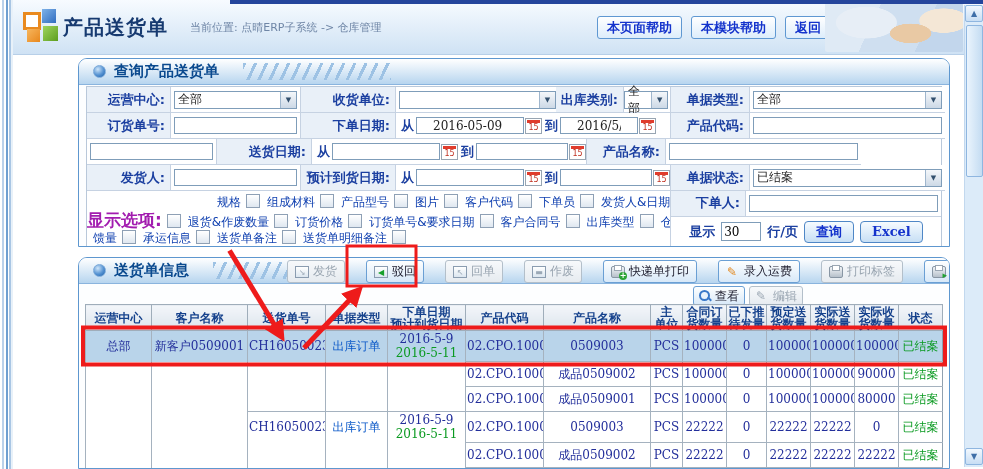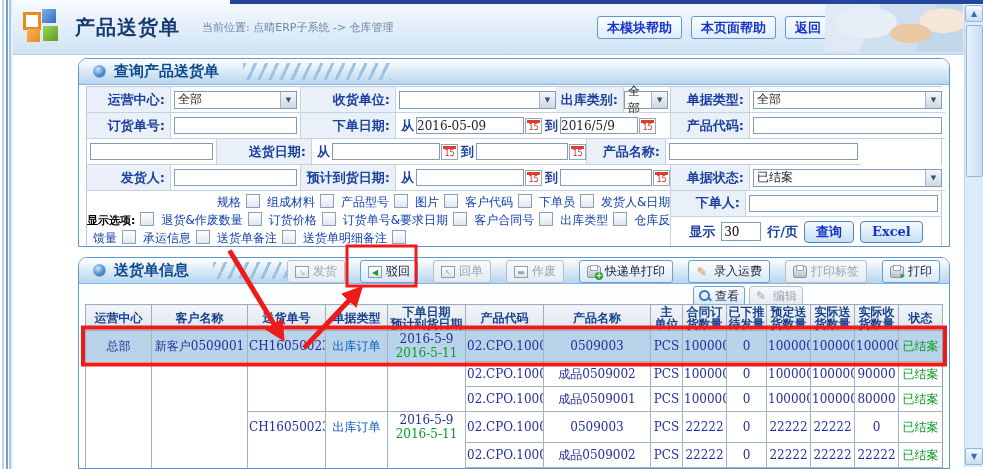--- a/index.html
+++ b/index.html
@@ -11,21 +11,21 @@
   .topbar{position:absolute;left:230px;right:0;top:0;height:4px;background:#24459c;z-index:3}
   
   .hdr{position:absolute;left:13px;top:0;width:970px;height:54px;display:flex;align-items:center;
        background:linear-gradient(#f7fbff,#cfe2f4);border-bottom:1px solid #b7cfe8}
   .logo{position:relative;width:38px;height:36px;margin-left:10px;flex:none}
   .logo i{position:absolute;display:block}
   .logo .s1{left:0;top:3px;width:12px;height:12px;border:3px solid #e98a1f;background:#fff}
   .logo .s2{left:19px;top:0;width:14px;height:14px;background:linear-gradient(135deg,#7fb2e8,#2f6cc0)}
   .logo .s3{left:4px;top:20px;width:13px;height:13px;background:linear-gradient(135deg,#f6b65e,#e8871c)}
   .logo .s4{left:20px;top:17px;width:15px;height:15px;background:linear-gradient(135deg,#9ed45e,#5d9e1f)}
-  .apptitle{margin-left:14px;font-size:20px;font-weight:bold;color:#173a70;letter-spacing:1px}
+  .apptitle{margin-left:2px;font-size:20px;font-weight:bold;color:#173a70;letter-spacing:1px}
   .crumb{margin-left:22px;font-size:11px;color:#6f86a6}
   .hbtns{margin-left:auto;margin-right:152px;display:flex;gap:9px}
   .hbtn{height:23px;line-height:21px;padding:0 9px;border:1px solid #5f98d2;border-radius:3px;
         background:linear-gradient(#ffffff,#ddedfb);color:#1433cc;font-size:13px;font-weight:bold;cursor:pointer}
   .photo{position:absolute;right:20px;top:3px;width:138px;height:49px;border-radius:2px;
      background:
        radial-gradient(ellipse 34px 16px at 62% 62%,#e9c9a4 0 60%,rgba(233,201,164,0) 62%),
        radial-gradient(ellipse 40px 20px at 86% 36%,#f4e7d6 0 60%,rgba(244,231,214,0) 62%),
        radial-gradient(ellipse 50px 26px at 30% 40%,#e7eef6 0 60%,rgba(231,238,246,0) 62%),
        linear-gradient(115deg,#dfeaf5 0 35%,#cfdff0 35% 70%,#c2d6ec 70%)}
@@ -50,46 +50,46 @@
   .hatch{width:148px;height:17px;margin-left:24px;flex:none;
          background:repeating-linear-gradient(115deg,#9dc2e4 0 3px,rgba(0,0,0,0) 3px 10px)}
   
   .formgrid{position:absolute;left:7px;top:27px;width:856px;box-sizing:border-box;border:1px solid #b9c8da;background:#fff;font-size:13px}
   .frow{display:flex;height:26px}
   .fcell{box-sizing:border-box;border-right:1px solid #c6d2e2;border-bottom:1px solid #c6d2e2;display:flex;align-items:center}
   .fl{background:#e9f0f8;color:#1b3fa0;font-weight:bold;justify-content:flex-end;padding-right:5px;white-space:nowrap}
   .fv{background:#fff;padding:0 3px}
   .w-l1{width:84px;flex:none}.w-f1{width:130px;flex:none}.w-l2{width:95px;flex:none}
   .w-mid{width:275px;flex:none}.w-l3{width:79px;flex:none}.w-f3{width:195px;flex:none}
-  .tin{border:1px solid #7f9db9;height:17px;font:12px "DejaVu Serif","Liberation Serif",serif;padding:0 0;color:#222;width:100%;box-sizing:border-box;min-width:0}
+  .tin{border:1px solid #7f9db9;height:17px;font:12px "DejaVu Serif","Liberation Serif",serif;padding:0 16px;color:#222;width:100%;box-sizing:border-box;min-width:0}
   .dd{display:flex;align-items:center;border:1px solid #7f9db9;background:#fff;height:18px;font-size:12px;
       padding-left:3px;box-sizing:border-box;color:#222;cursor:pointer;flex:1;min-width:0}
   .dd .arr{margin-left:auto;width:15px;align-self:stretch;background:linear-gradient(#f4f7fa,#cdd9e6);
       border-left:1px solid #9fb6cd;color:#33506e;font-size:7px;display:flex;align-items:center;justify-content:center}
   .fromto{color:#1b3fa0;font-weight:bold;font-size:13px;margin:0 2px;flex:none}
   .cal{width:17px;height:16px;box-sizing:border-box;border:1px solid #98a5b2;background:#fff;position:relative;margin:0 1px;flex:none;cursor:pointer}
   .cal::before{content:"";position:absolute;left:1px;right:1px;top:1px;height:3px;background:#e03c2c}
   .cal::after{content:"15";position:absolute;left:0;right:0;top:4px;text-align:center;font-size:8px;color:#c03020}
   
   .optcell{width:584px;flex:none;box-sizing:border-box;border-right:1px solid #c6d2e2;padding-top:3px;
            font-size:12px;color:#1040b0;overflow:hidden}
   .opt-line{white-space:nowrap;height:18px;line-height:17px}
   .opt-t{margin-right:2px}
-  .opt-strong{color:#000000;font-weight:bold;font-size:11px}
+  .opt-strong{color:#a21caf;font-weight:bold;font-size:17px}
   .opt-cb{display:inline-block;width:12px;height:12px;border:1px solid #8ea0b5;vertical-align:-2px;
           background:linear-gradient(#ffffff,#dfe7f0);margin:0 7px 0 3px;cursor:pointer}
   .rightstack{display:flex;flex-direction:column;width:270px;flex:none}
   .subA{display:flex;height:26px}
   .subB{height:31px;display:flex;align-items:center;justify-content:center;gap:6px;border-bottom:1px solid #c6d2e2;background:#fff}
   .shlab{color:#1b3fa0;font-weight:bold;font-size:13px}
   .pgin{width:34px;border:1px solid #7f9db9;height:17px;font:12px "DejaVu Serif",serif;padding:0 2px}
   .qbtn{height:22px;line-height:20px;padding:0 11px;border:1px solid #4f87c6;border-radius:4px;cursor:pointer;
         background:linear-gradient(#f6fbff,#c7dff5);color:#1433cc;font-weight:bold;font-size:13px}
   
-  .tb1{position:absolute;left:208px;top:2px;display:flex;gap:15px;align-items:flex-start}
+  .tb1{position:absolute;left:208px;top:2px;display:flex;gap:21px;align-items:flex-start}
   .tb2{position:absolute;right:146px;top:28px;display:flex;gap:4px;align-items:center}
   .tbtn{display:inline-flex;align-items:center;gap:4px;height:21px;padding:0 7px;border:1px solid #6a9fd4;border-radius:3px;
         background:linear-gradient(#feffff,#d7e8f8);font-size:12px;color:#223;cursor:pointer;white-space:nowrap}
   .tbtn.dis{border-color:#b3bfca;color:#98a4b0;background:linear-gradient(#f7f9fb,#e6ebf0);cursor:default}
   .tbtn.small{height:18px;padding:0 5px}
   .ticon{width:14px;height:12px;flex:none;position:relative;display:inline-block}
   .ticon.win{box-sizing:border-box;border:1px solid #8a9cb0;background:linear-gradient(#fff,#dce6f0)}
   .ticon.win::after{position:absolute;left:0;right:0;top:0;text-align:center;font-size:8px;line-height:11px}
   .i-ship::after{content:"↘";color:#9aa8b6}
   .i-reject::after{content:"◀";color:#17a02c}
@@ -132,22 +132,22 @@
 <div class="hdr">
   <span class="logo">
       <i class="s1"></i>
       <i class="s2"></i>
       <i class="s3"></i>
       <i class="s4"></i>
     </span>
   <span class="apptitle">产品送货单</span>
   <span class="crumb">当前位置: 点晴ERP子系统 -&gt; 仓库管理</span>
   <span class="hbtns">
+    <button class="hbtn">本页面帮助</button>
     <button class="hbtn">本模块帮助</button>
-    <button class="hbtn">本页面帮助</button>
     <button class="hbtn">返回</button>
   </span>
   <span class="photo"></span>
 </div>
 
 <div class="sb">
   <div class="sbtn up">▲</div>
   <div class="thumb"></div>
   <div class="sbtn down">▼</div>
 </div>

